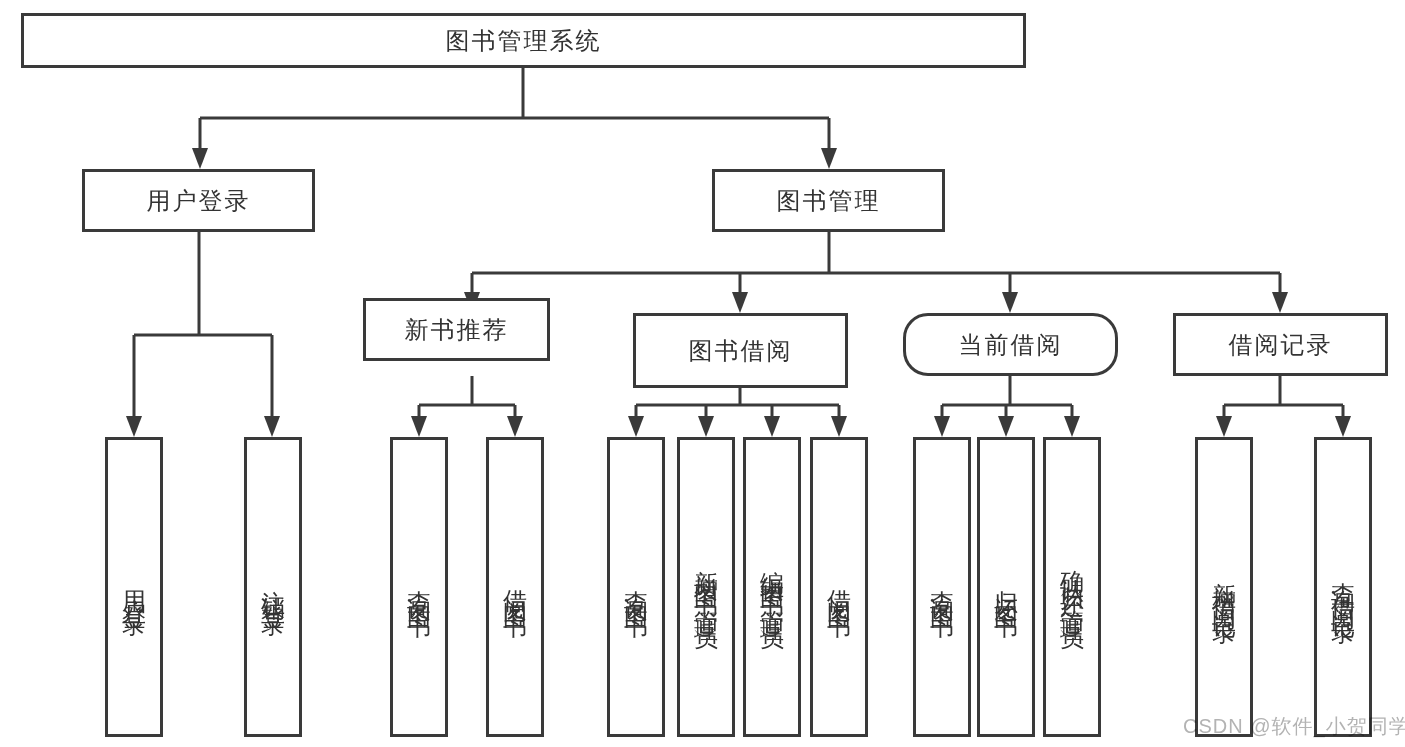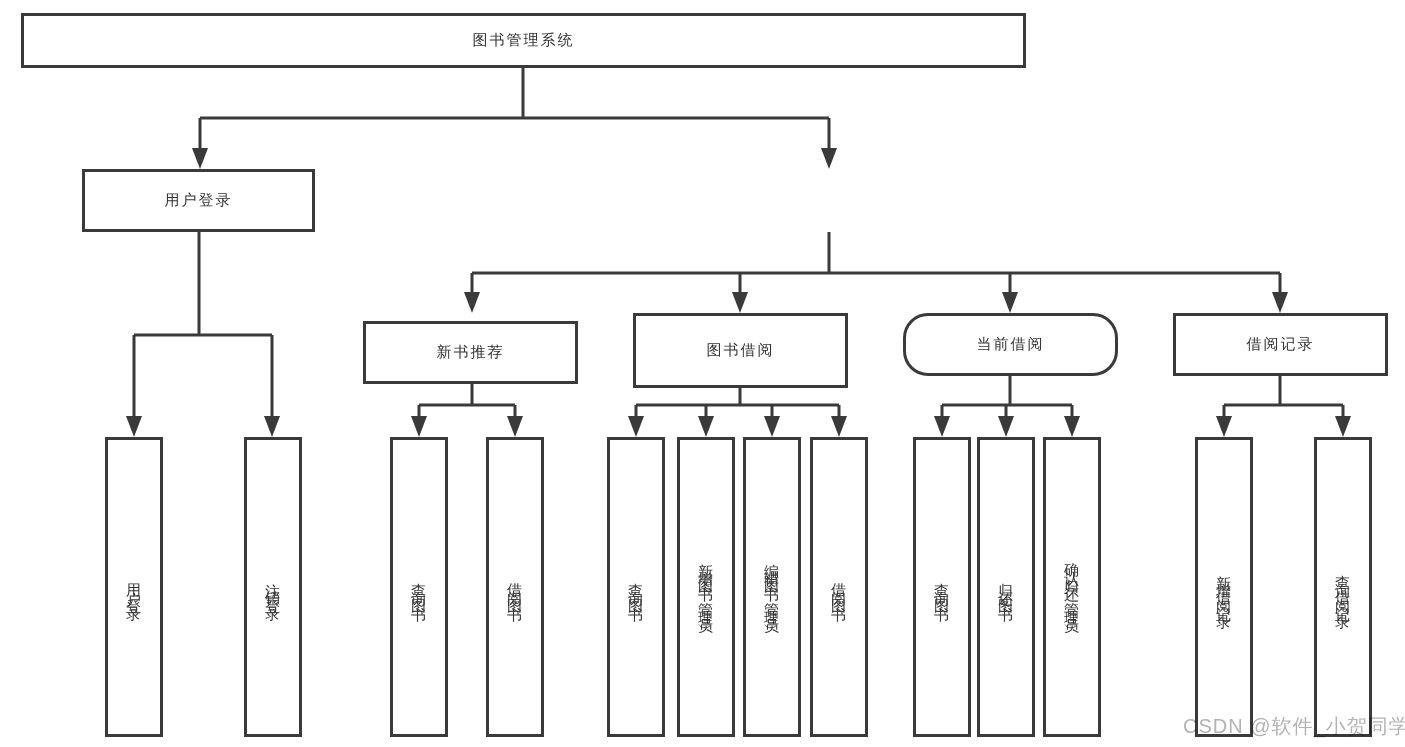--- a/index.html
+++ b/index.html
@@ -27,21 +27,21 @@
   }
   .box {
     position: absolute;
     box-sizing: border-box;
     background: #ffffff;
     border: 3px solid #3a3a3a;
     color: #333333;
     display: flex;
     align-items: center;
     justify-content: center;
-    font-size: 15px;
+    font-size: 24px;
     letter-spacing: 2px;
     white-space: nowrap;
   }
   .leaf {
     writing-mode: vertical-rl;
     text-orientation: mixed;
     letter-spacing: 8px;
     line-height: 1;
     white-space: normal;
   }
@@ -100,22 +100,23 @@
     <g>
       <path d="M1280,376 V405 M1224,405 H1343 M1224,405 V418 M1343,405 V418"></path>
       <polygon points="1216,416 1232,416 1224,437"></polygon>
       <polygon points="1335,416 1351,416 1343,437"></polygon>
     </g>
   </svg>
 
   <div class="box" style="left:21px; top:13px; width:1005px; height:55px;">图书管理系统</div>
 
   <div class="box" style="left:82px; top:169px; width:233px; height:63px;">用户登录</div>
+  <div class="box" style="left:712px; top:169px; width:233px; height:63px;">图书管理</div>
 
-  <div class="box" style="left:363px; top:321px; width:215px; height:63px;">新书推荐</div>
+  <div class="box" style="left:363px; top:298px; width:187px; height:63px;">新书推荐</div>
   <div class="box" style="left:633px; top:313px; width:215px; height:75px;">图书借阅</div>
   <div class="box" style="left:903px; top:313px; width:215px; height:63px;border-radius:25px;">当前借阅</div>
   <div class="box" style="left:1173px; top:313px; width:215px; height:63px;">借阅记录</div>
 
   <div class="box leaf" style="left:105px; top:437px; width:58px; height:300px;">用户登录</div>
   <div class="box leaf" style="left:244px; top:437px; width:58px; height:300px;">注销登录</div>
 
   <div class="box leaf" style="left:390px; top:437px; width:58px; height:300px;">查询图书</div>
   <div class="box leaf" style="left:486px; top:437px; width:58px; height:300px;">借阅图书</div>
 

